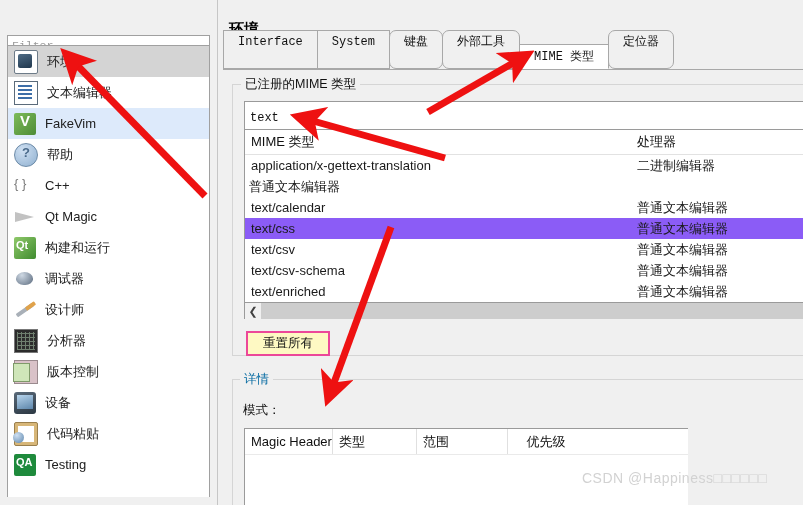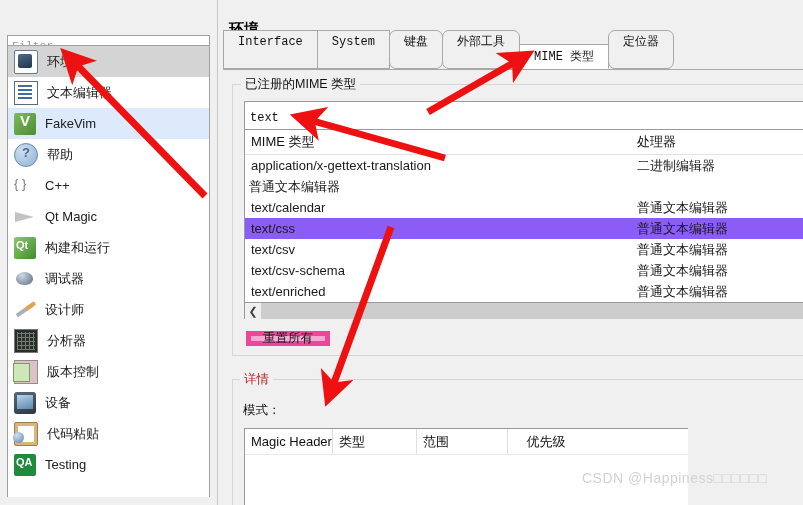--- a/index.html
+++ b/index.html
@@ -193,23 +193,23 @@
     width: 16px; height: 16px;
     background: #f0f0f0;
     display: flex; align-items: center; justify-content: center;
     font-size: 11px; color: #404040;
     flex: 0 0 16px;
   }
 
   #reset-all-button {
     position: absolute;
     left: 246px; top: 331px;
-    width: 84px; height: 15px;
-    background: #f9a8d4;
-    border: 5px solid #ec4899;
+    width: 84px; height: 25px;
+    background: #fef9c3;
+    border: 2px solid #ec4899;
     box-sizing: border-box;
     font-size: 12.5px;
     color: #111;
     display: flex;
     align-items: center;
     justify-content: center;
   }
 
   
   #details-group {
@@ -220,21 +220,21 @@
     border-right: none;
     border-bottom: none;
     box-sizing: border-box;
   }
   #details-title {
     position: absolute;
     left: 240px; top: 371px;
     background: #f0f0f0;
     padding: 0 4px;
     font-size: 12.5px;
-    color: #b91c1c;
+    color: #0369a1;
   }
   #pattern-label {
     position: absolute;
     left: 243px; top: 402px;
     font-size: 12.5px;
     color: #101010;
   }
   #pattern-input {
     position: absolute;
     left: 286px; top: 398px;

